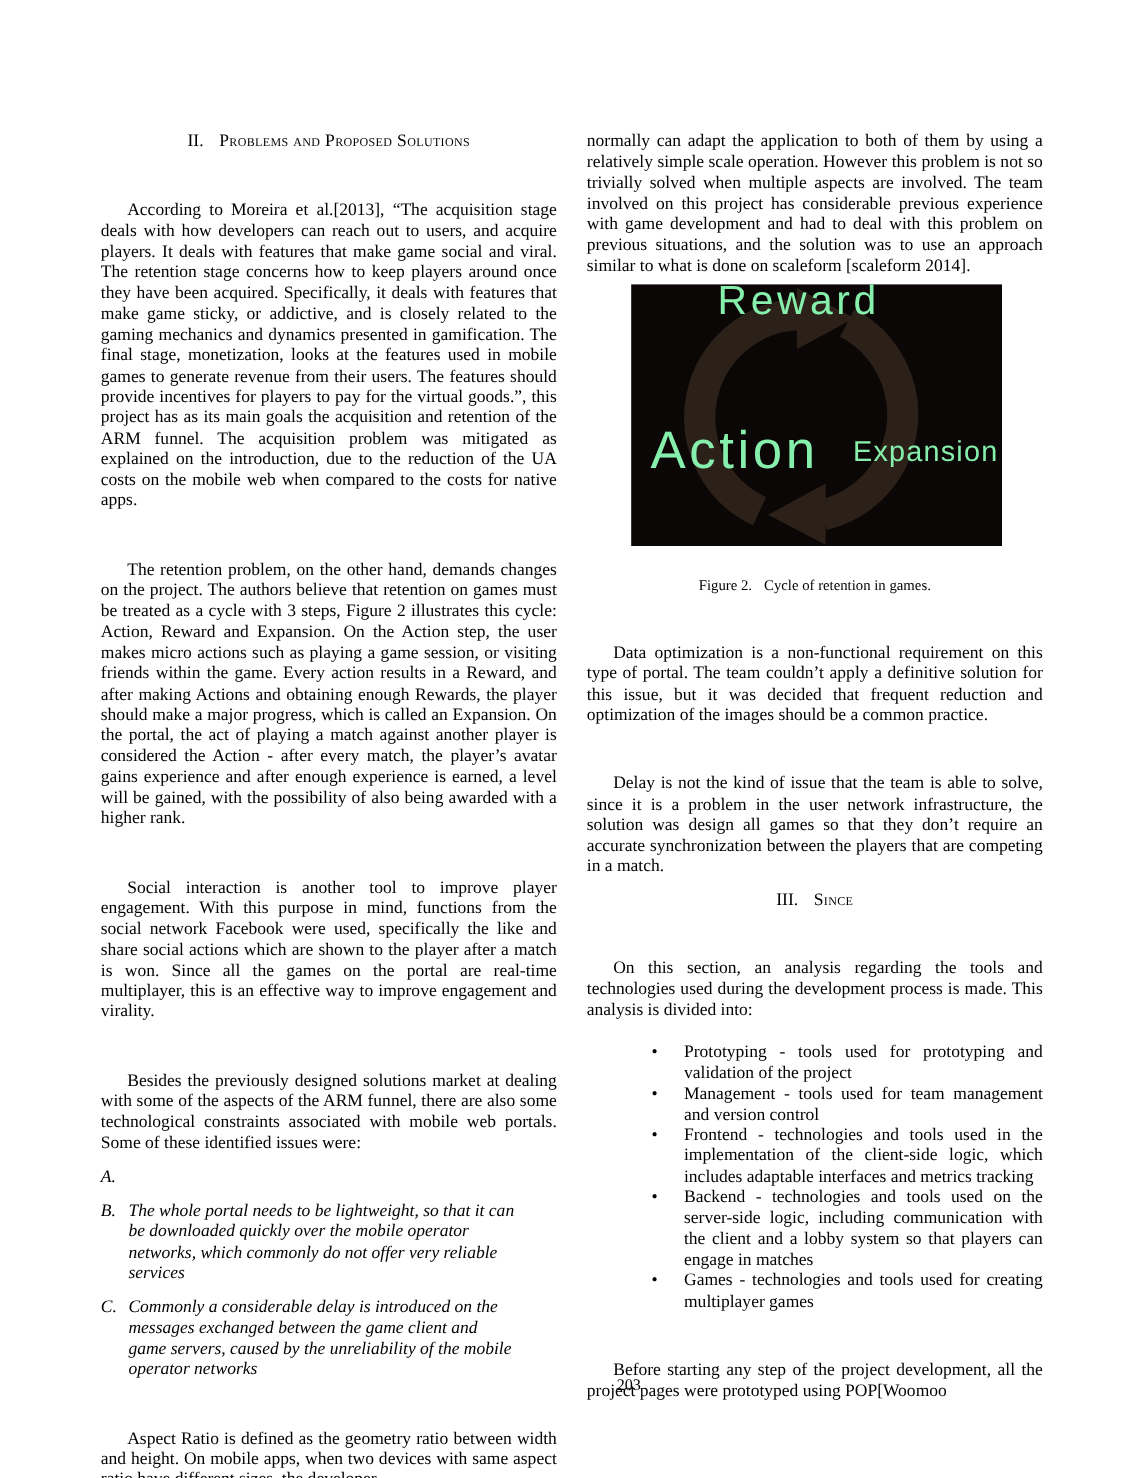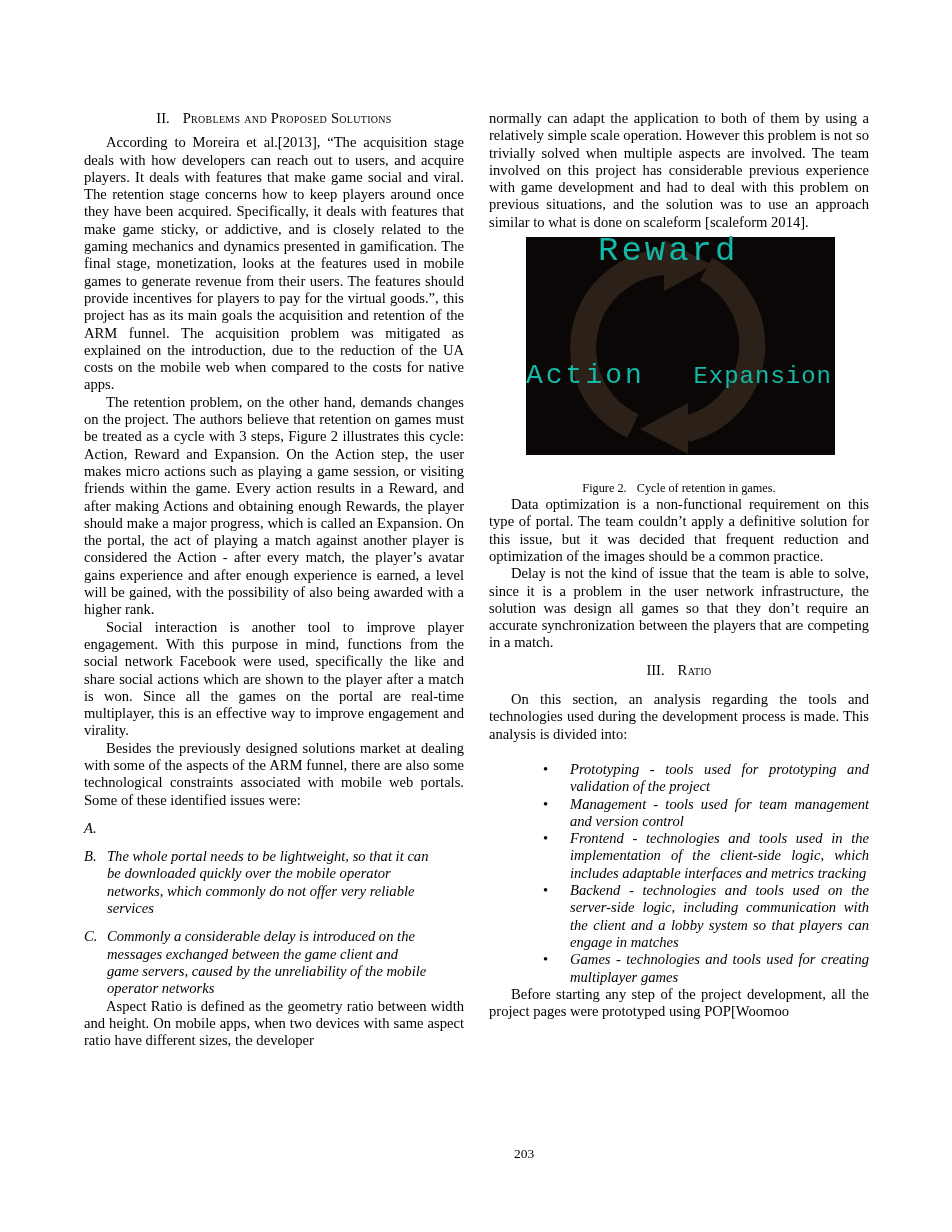--- a/index.html
+++ b/index.html
@@ -16,21 +16,21 @@
     top:110px;
     width:380px;
     font-size:14.6px;
     line-height:17.3px;
     text-align:justify;
   }
   .col-left  { left:84px; }
   .col-right { left:489px; }
 
   p.body-para { margin:0; }
-  p.indent { text-indent:22px; }
+  p.indent { text-indent:22px;margin-top:40px; }
 
   .section-heading {
     margin:0 0 7px 0;
     font-size:14.6px;
     font-weight:normal;
     text-align:center;
     text-indent:0;
   }
   .sec-num { margin-right:13px; }
   .sec-title { font-variant:small-caps; letter-spacing:0.3px; }
@@ -45,43 +45,43 @@
 
   
   .figure {
     position:relative;
     width:309px; height:218px;
     margin:6px 0 0 37px;
     background:#0b0707;
   }
   .fig-label {
     position:absolute;
-    font-family:Liberation Mono, monospace;
-    color:#14b8a6;
+    font-family:Liberation Sans, sans-serif;
+    color:#86efac;
     white-space:nowrap;
   }
   .fig-reward    { top:6px;  left:72px;  font-size:34px; letter-spacing:3px; }
-  .fig-action    { top:130px; left:0; font-size:28px; letter-spacing:3px; }
+  .fig-action    { top:130px; left:16px; font-size:44px; letter-spacing:3px; }
   .fig-expansion { top:131px; right:3px; font-size:24px; letter-spacing:1px; }
 
   .caption {
     margin-top:26px;
     font-size:12.3px;
     line-height:15px;
     text-align:center;
     text-indent:0;
   }
   .cap-text { margin-left:10px; }
   .para-after-caption { margin-top:18px; }
 
   
   .bullets { margin-top:18px; padding-left:54px; }
   .bullet-item { display:flex; }
   .bullet-mark { flex:0 0 27px; }
-  .bullet-text { flex:1; text-align:justify;font-style:italic; }
+  .bullet-text { flex:1; text-align:justify; }
 
   
   .subsection {
     margin-top:26px;
     font-style:italic;
     text-align:left;
   }
   .sub-label { margin-right:8px; }
   .para-after-sub { margin-top:9px; }
 
@@ -141,21 +141,21 @@
     </div>
 
     <div class="caption">
       <span>Figure 2.</span><span class="cap-text">Cycle of retention in games.</span>
     </div>
 
     <p class="body-para indent para-after-caption">Data optimization is a non-functional requirement on this type of portal. The team couldn’t apply a definitive solution for this issue, but it was decided that frequent reduction and optimization of the images should be a common practice.</p>
     <p class="body-para indent">Delay is not the kind of issue that the team is able to solve, since it is a problem in the user network infrastructure, the solution was design all games so that they don’t require an accurate synchronization between the players that are competing in a match.</p>
 
     <h2 class="section-heading heading-tools">
-      <span class="sec-num">III.</span><span class="sec-title">Ratio</span>
+      <span class="sec-num">III.</span><span class="sec-title">Since</span>
     </h2>
 
     <p class="body-para indent">On this section, an analysis regarding the tools and technologies used during the development process is made. This analysis is divided into:</p>
 
     <div class="bullets">
       <div class="bullet-item">
         <span class="bullet-mark">•</span>
         <span class="bullet-text">Prototyping - tools used for prototyping and validation of the project</span>
       </div>
       <div class="bullet-item">

